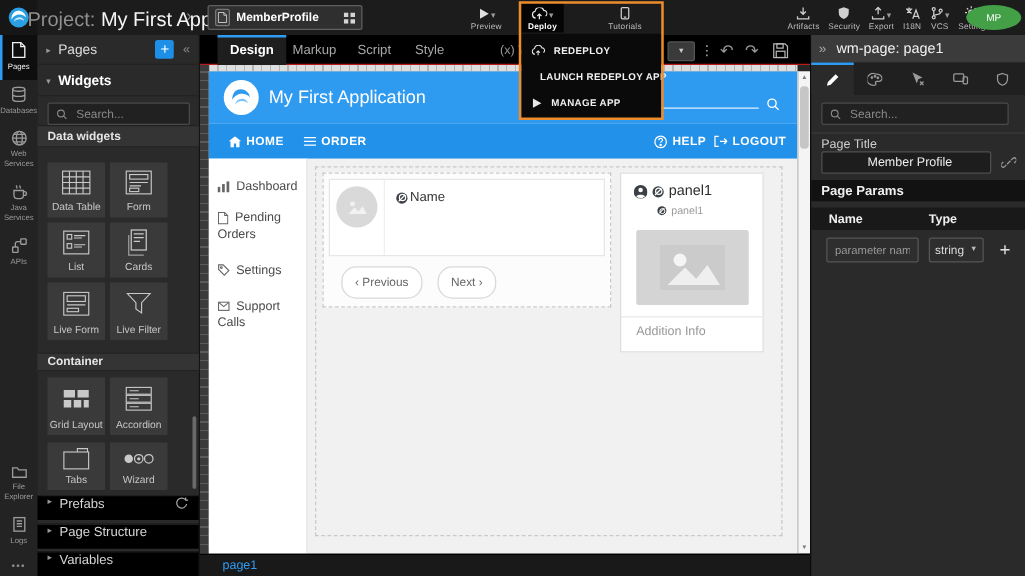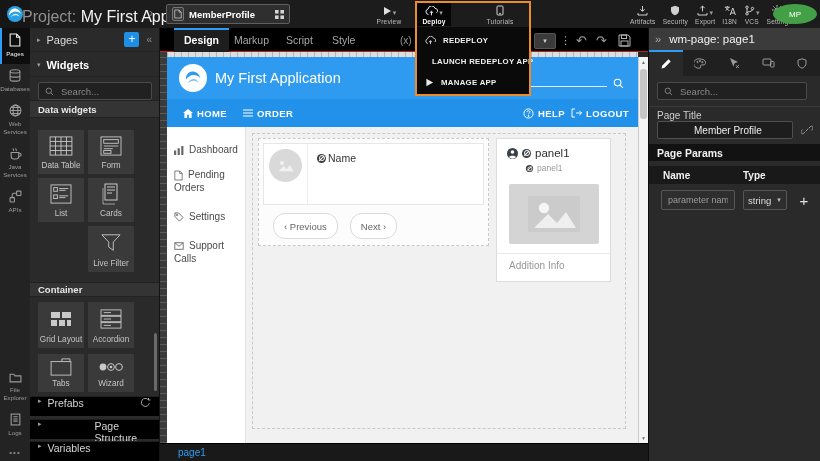--- a/index.html
+++ b/index.html
@@ -338,20 +338,31 @@
     <div class="tile" style="left:58px;top:150px;height:44px;">
       <span class="ticon">
           <svg width="20" height="22" viewBox="0 0 20 22" fill="none" stroke="currentColor">
             <rect x="4" y="1" width="12" height="16"></rect>
             <path d="M6 4h8M6 7h8M6 10h5"></path>
             <path d="M2 5v16h12" opacity=".7"></path>
           </svg>
         </span>
       <span class="lbl">Cards</span>
     </div>
+    <div class="tile" style="left:8px;top:198px;height:46px;">
+      <span class="ticon">
+          <svg width="22" height="20" viewBox="0 0 24 22" fill="none" stroke="currentColor">
+            <rect x="1" y="1" width="22" height="20"></rect>
+            <rect x="4" y="4" width="16" height="5"></rect>
+            <path d="M4 12h16"></path>
+            <rect x="4" y="15" width="10" height="3"></rect>
+          </svg>
+        </span>
+      <span class="lbl">Live Form</span>
+    </div>
     <div class="tile" style="left:58px;top:198px;height:46px;">
       <span class="ticon">
           <svg width="22" height="20" viewBox="0 0 24 22" fill="none" stroke="currentColor">
             <path d="M2 2h20l-7.5 8v9l-5-3.5V10z"></path>
           </svg>
         </span>
       <span class="lbl">Live Filter</span>
     </div>
 
     <div class="sec-head" style="top:254px;height:15px;">Container</div>
@@ -405,21 +416,21 @@
     <div class="acc" style="top:368px;">
       <span class="caret">▸</span>
       <span>Prefabs</span>
       <span class="ic" style="margin-left:auto;color:#a5a5a5;">
         <svg width="11" height="11" viewBox="0 0 11 11" fill="none" stroke="currentColor">
             <path d="M9.3 6.2a4 4 0 11-1-3.5"></path>
             <path d="M8.5 1v2h2"></path>
           </svg>
       </span>
     </div>
-    <div class="acc" style="top:391px;gap:47px;">
+    <div class="acc" style="top:391px;">
       <span class="caret">▸</span>
       <span>Page Structure</span>
     </div>
     <div class="acc" style="top:413px;">
       <span class="caret">▸</span>
       <span>Variables</span>
     </div>
     <div class="abs" style="left:124px;top:305px;width:3px;height:58px;background:#6a6a6a;border-radius:2px;"></div>
   </div>
 

